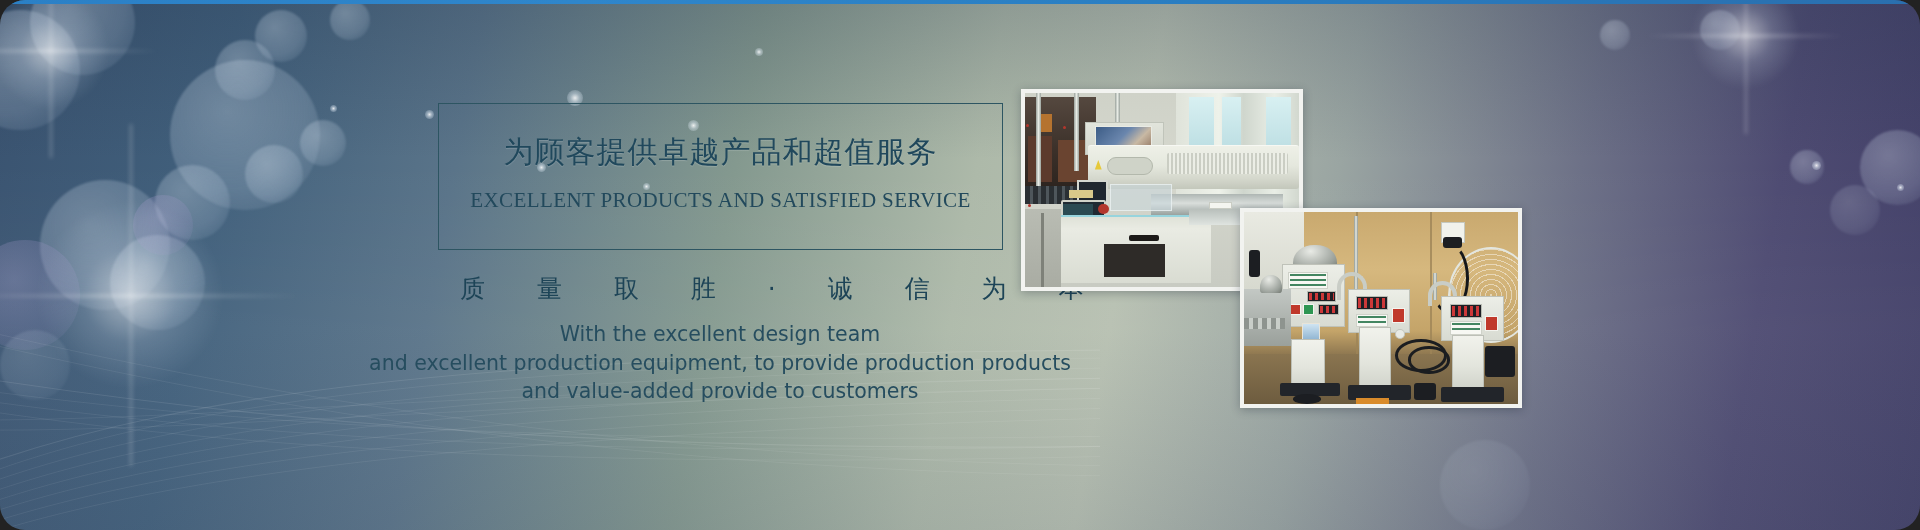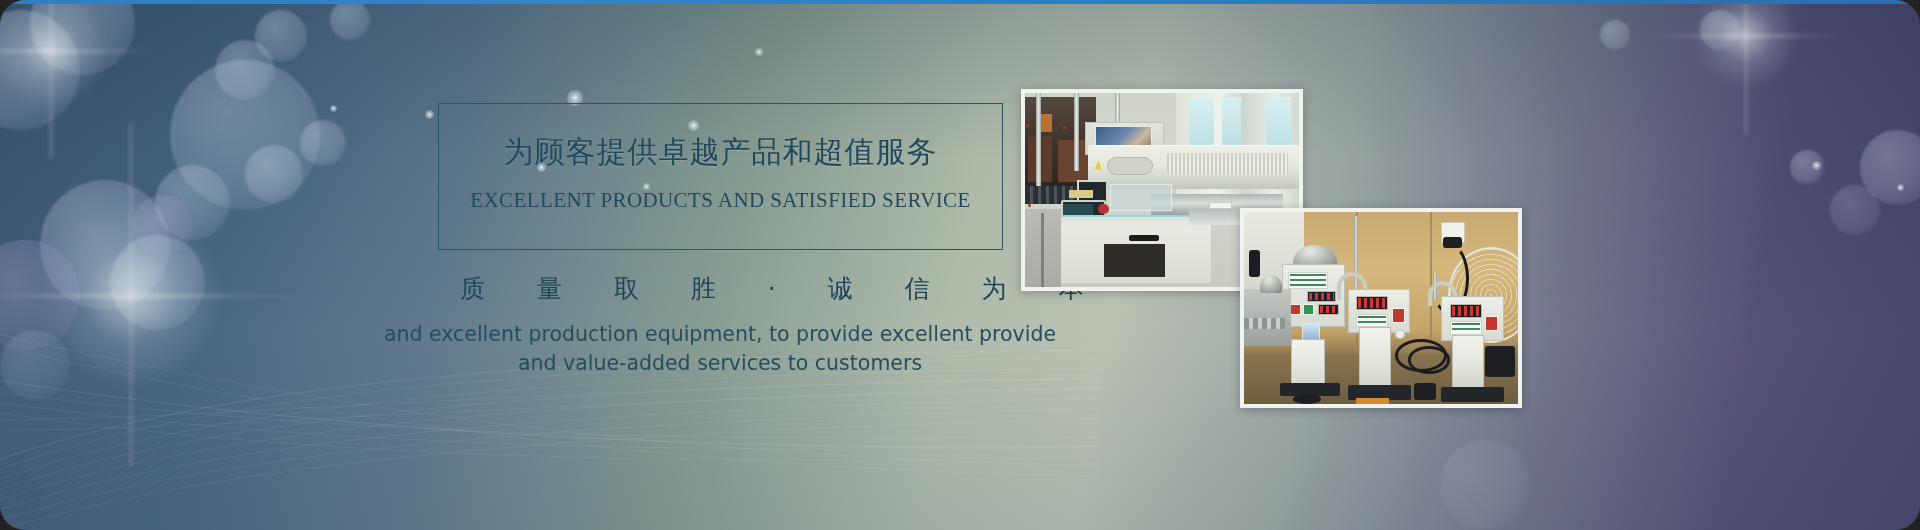--- a/index.html
+++ b/index.html
@@ -306,22 +306,23 @@
 
     <div class="frame"></div>
 
     <div class="headline-cn">为顾客提供卓越产品和超值服务</div>
 
     <div class="headline-en">EXCELLENT PRODUCTS AND SATISFIED SERVICE</div>
 
     <div class="slogan">质 量 取 胜 · 诚 信 为 本</div>
 
     <div class="para">
-      <div>and excellent production equipment, to provide excellent provide</div>
-      <div>and value-added services to customers</div>
+      <div>With the excellent design team</div>
+      <div>and excellent production equipment, to provide production products</div>
+      <div>and value-added provide to customers</div>
     </div>
   </div>
 
   <div class="photo photo-1">
     <div class="ph-inner">
       <div class="p1-bg"></div>
       <div class="p1-wallR"></div>
       <div class="p1-win" style="left:60%; top:2%;  width:9%;  height:45%;"></div>
       <div class="p1-win" style="left:72%; top:2%;  width:7%;  height:44%;"></div>
       <div class="p1-win" style="left:88%; top:2%;  width:9%;  height:46%;"></div>

